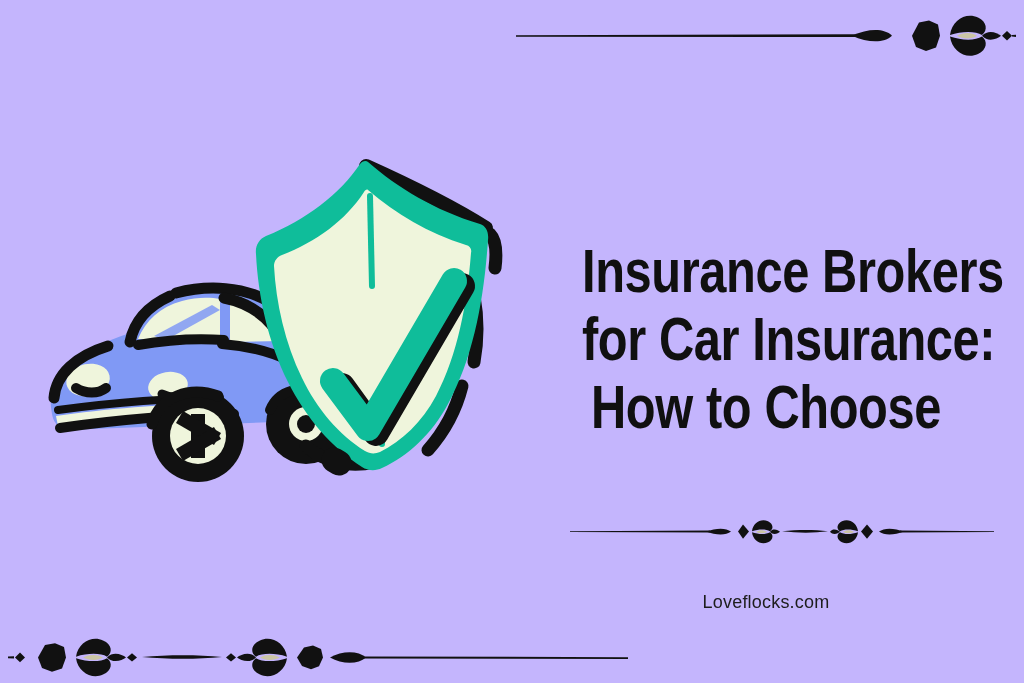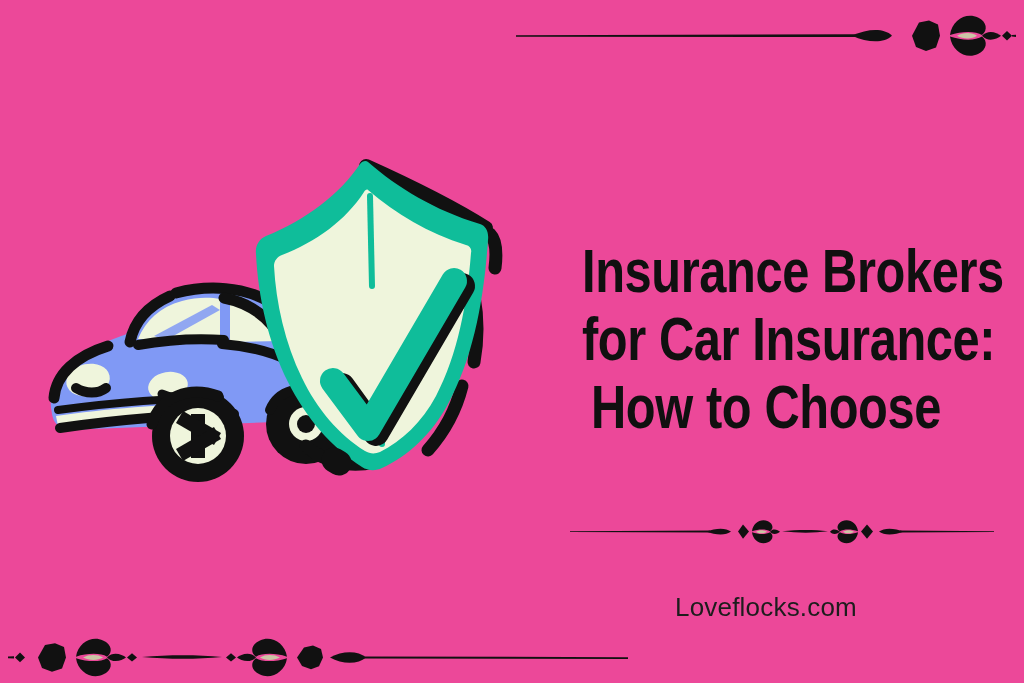--- a/index.html
+++ b/index.html
@@ -9,21 +9,21 @@
   body {
     width: 1024px;
     height: 683px;
     overflow: hidden;
     font-family: "Liberation Sans", sans-serif;
   }
   #canvas {
     position: relative;
     width: 1024px;
     height: 683px;
-    background: #ec4899;
+    background: #c4b5fd;
     overflow: hidden;
   }
 
   
   .ornament {
     position: absolute;
     pointer-events: none;
   }
   #ornament-top-right { left: 516px; top: 8px; width: 500px; height: 56px; }
   #ornament-mid-right { left: 570px; top: 508px; width: 424px; height: 48px; }
@@ -58,21 +58,21 @@
 
   #site-credit {
     position: absolute;
     left: 536px;
     top: 592px;
     width: 460px;
     text-align: center;
     color: #1d1d1d;
     font-family: "Liberation Sans", sans-serif;
     font-weight: 400;
-    font-size: 26px;
+    font-size: 18px;
     letter-spacing: 0.2px;
   }
 </style>
 </head>
 <body>
 
 <div id="canvas">
 
   <svg id="ornament-top-right" class="ornament" viewBox="0 0 500 56">
     <g fill="#111111">

